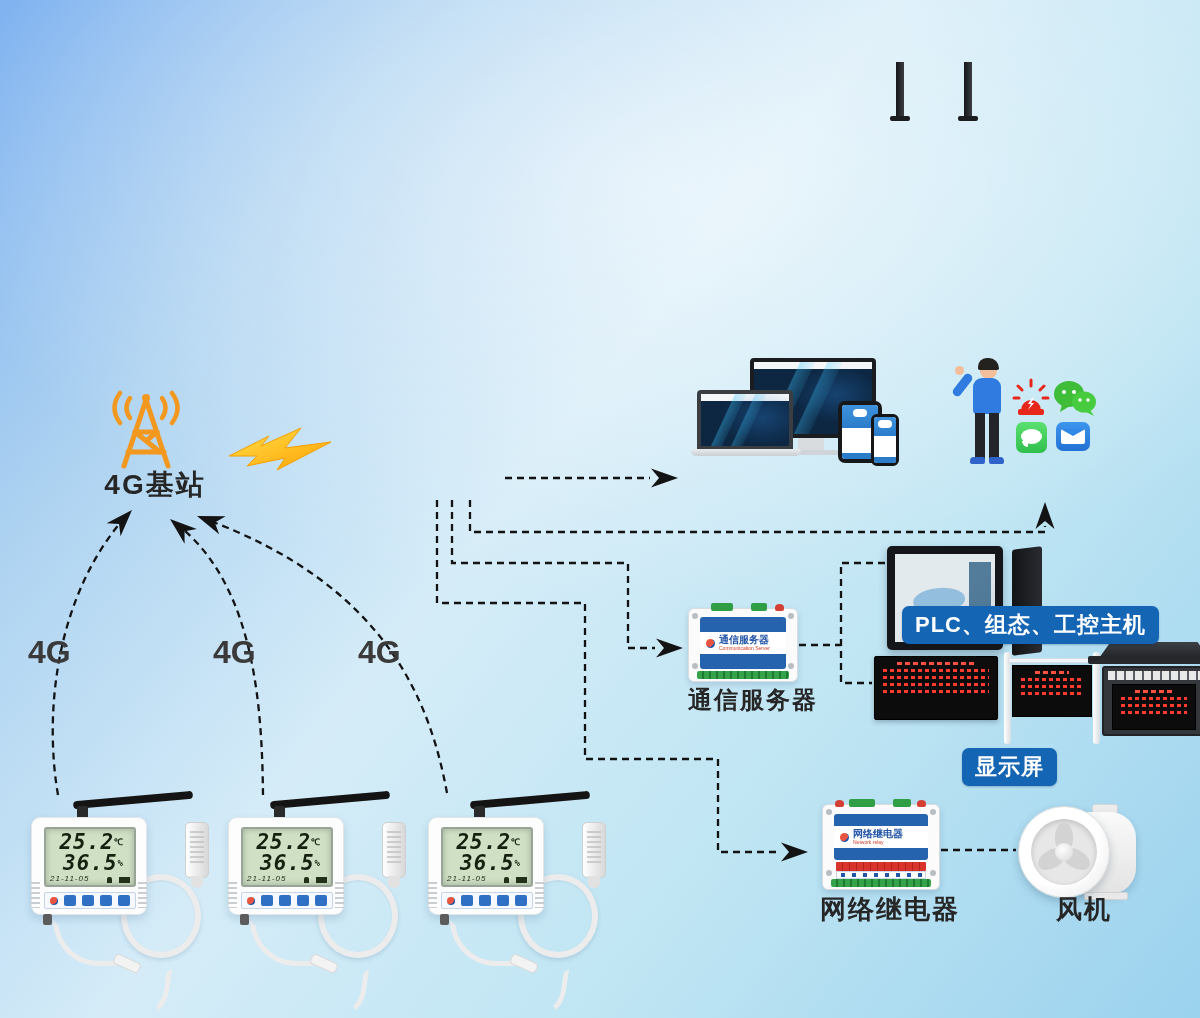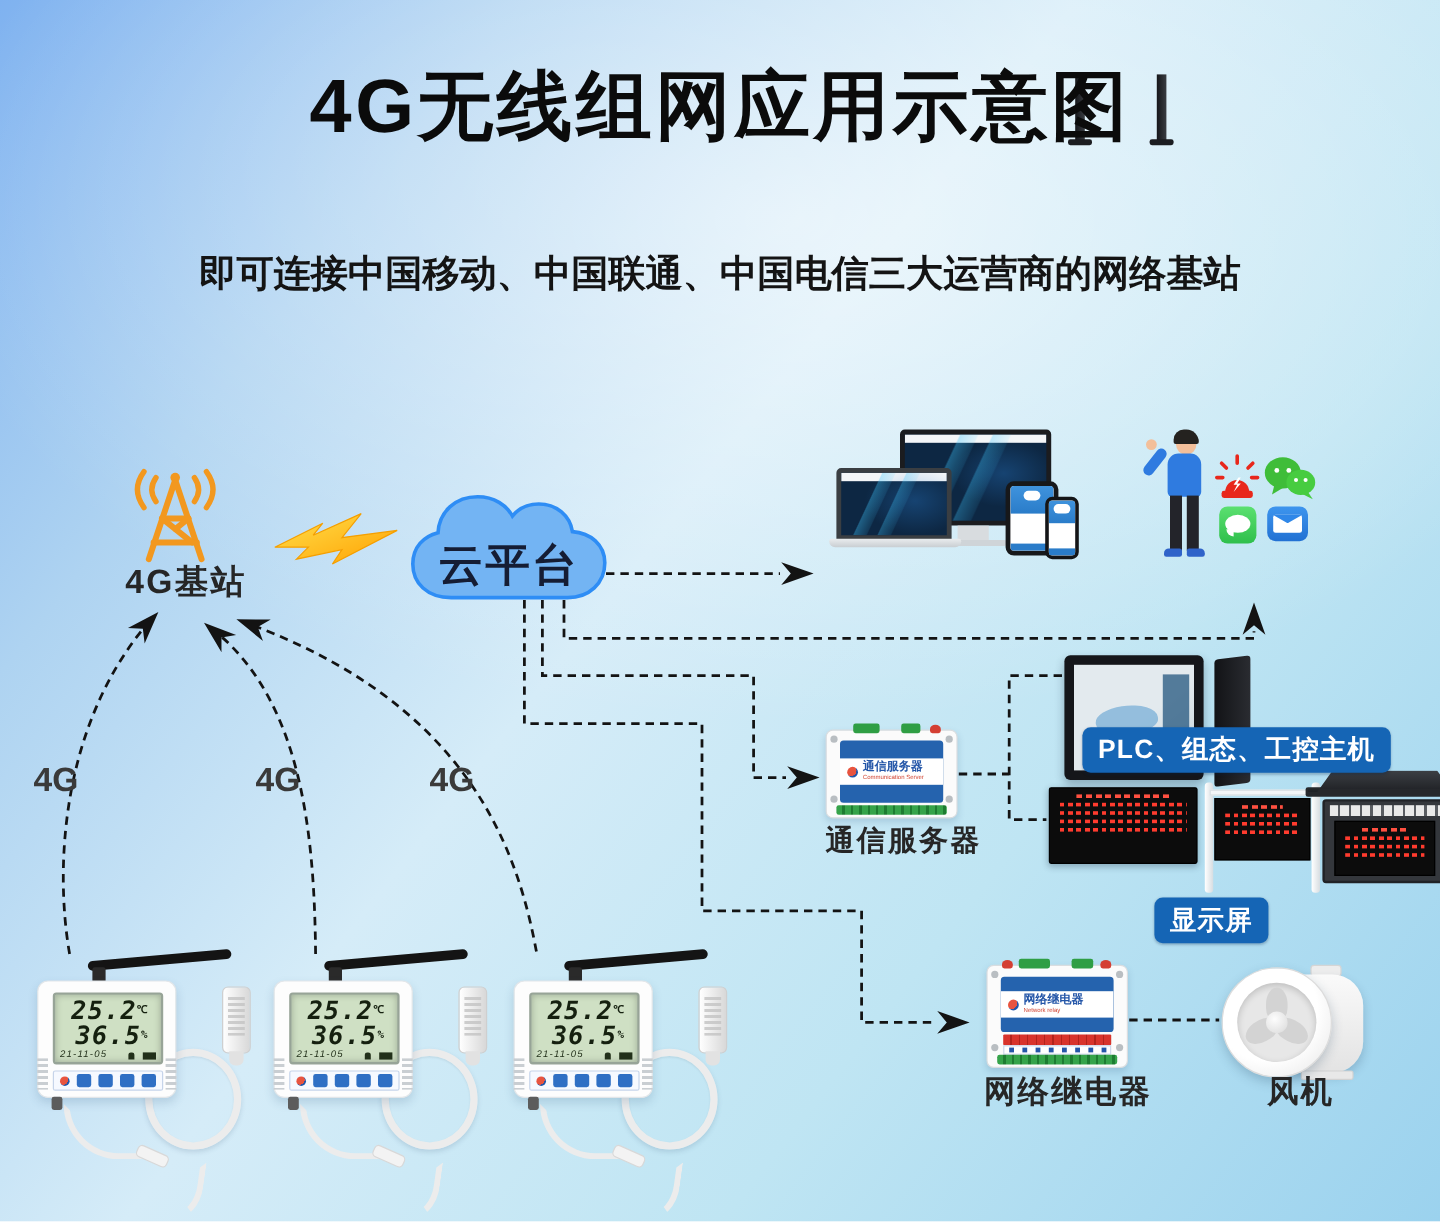--- a/index.html
+++ b/index.html
@@ -33,21 +33,21 @@
 
   
   .bs-label { left:100px; top:466px; width:110px; text-align:center; font-size:28px; }
 
   
   .cloud-wrap { left:338px; top:402px; width:172px; height:104px; z-index:2; }
   .cloud-text { position:absolute; left:0; right:0; top:44px; text-align:center;
                 font-size:37px; font-weight:900; color:#151d34; letter-spacing:2px; }
 
   
-  .g4 { font-size:28px; color:#3a3a3a; font-weight:600; z-index:2; }
+  .g4 { font-size:32px; color:#3a3a3a; font-weight:600; z-index:2; }
 
   
   .cluster { left:695px; top:348px; width:215px; height:120px; z-index:2; }
   .monitor { position:absolute; left:55px; top:10px; width:126px; height:80px;
              background:#0d2743; border:4px solid #1b1c1f; border-radius:4px; overflow:hidden; }
   .screen-streaks { position:absolute; inset:0;
       background:
         linear-gradient(115deg, transparent 30%, rgba(64,200,255,.35) 31%, rgba(64,200,255,.12) 40%, transparent 41%),
         linear-gradient(115deg, transparent 48%, rgba(64,200,255,.3) 49%, rgba(64,200,255,.1) 58%, transparent 59%),
         radial-gradient(60px 40px at 70% 45%, rgba(40,120,200,.35), transparent 70%); }
@@ -200,22 +200,20 @@
   .plug { position:absolute; left:88px; top:172px; width:28px; height:11px; background:#f3f3f3; border:1px solid #d8d8d8;
           border-radius:4px; transform:rotate(24deg); }
   .tail2 { position:absolute; left:108px; top:180px; width:36px; height:50px; border:5px solid transparent;
            border-right:5px solid #ececec; border-radius:0 0 60% 0; transform:rotate(8deg); }
 </style>
 </head>
 <body>
 
 <div class="stage">
 
-  <div class="abs title">4G无线组网应用示意图</div>
-  <div class="abs sub sub2">即可连接中国移动、中国联通、中国电信三大运营商的网络基站</div>
 
   <svg class="abs wires" width="1200" height="1018" viewBox="0 0 1200 1018">
 
     <path class="wire" d="M505 478 H 650"></path>
     <polygon class="ah" points="0,0 -27,-9.5 -19,0 -27,9.5" transform="translate(678,478)"></polygon>
 
     <path class="wire" d="M470 500 V 532 H 1045 V 526"></path>
     <polygon class="ah" points="0,0 -27,-9.5 -19,0 -27,9.5" transform="translate(1045,502) rotate(-90)"></polygon>
 
     <path class="wire" d="M452 500 V 563 H 628 V 648 H 655"></path>
@@ -255,26 +253,20 @@
   <svg class="abs" style="left:225px;top:420px;z-index:2" width="110" height="62" viewBox="0 0 110 62">
     <defs>
       <linearGradient id="lg" x1="0" y1="0" x2="1" y2="1">
         <stop offset="0" stop-color="#ffe14d"></stop>
           <stop offset="1" stop-color="#ffa000"></stop>
       </linearGradient>
     </defs>
     <polygon fill="url(#lg)" stroke="#f59f00" stroke-width="1" points="4,36 44,16 36,26 76,8 60,28 106,22 52,50 60,38 22,46 32,36"></polygon>
   </svg>
 
-  <div class="abs cloud-wrap">
-    <svg width="172" height="104" viewBox="0 0 172 104">
-      <path fill="#73b4f3" stroke="#2e8df5" stroke-width="3" d="M38 96 C 18 96 6 84 6 68 C 6 54 15 45 27 42 C 28 24 42 12 60 12 C 74 12 84 19 89 28 C 94 22 102 18 111 18 C 126 18 137 28 139 41 C 154 42 166 52 166 67 C 166 84 153 96 135 96 Z"></path>
-    </svg>
-    <div class="cloud-text">云平台</div>
-  </div>
 
   <div class="abs g4" style="left:28px;top:634px">4G</div>
   <div class="abs g4" style="left:213px;top:634px">4G</div>
   <div class="abs g4" style="left:358px;top:634px">4G</div>
 
   <div class="abs cluster">
     <div class="monitor">
       <div class="browser-bar"></div>
       <div class="screen-streaks"></div>
     </div>

